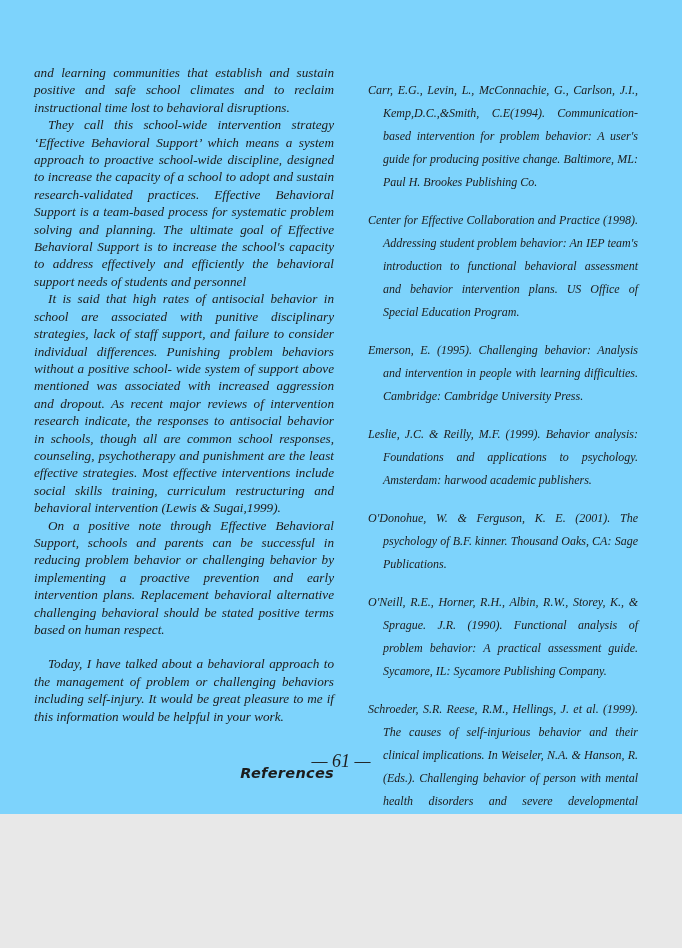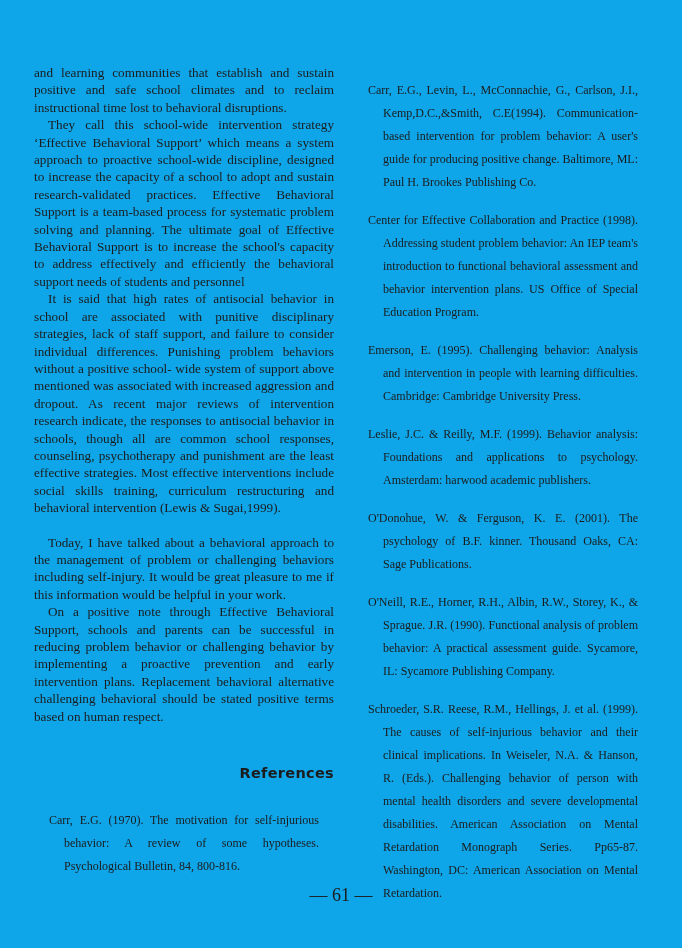--- a/index.html
+++ b/index.html
@@ -1,26 +1,27 @@
 <!DOCTYPE html>
 <html><head>
 <meta charset="utf-8">
 <style>
   html, body { margin: 0; padding: 0; background: #e8e8e8; }
   .page {
     position: relative;
     width: 682px;
-    height: 948px;
+    height: 814px;
     margin: 0 auto;
-    background: #0ea5e9;
+    background: #7dd3fc;
     color: #1c1c1c;
     font-family: "Liberation Serif", "DejaVu Serif", serif;
     box-sizing: border-box;
     padding: 64px 30px 0 34px;
     overflow: hidden;
+    font-style: italic;
   }
   .columns { display: flex; gap: 19px; }
   .col { width: 300px; flex: 0 0 300px; }
   .para {
     font-size: 13.2px;
     line-height: 17.4px;
     text-align: justify;
     margin: 0;
   }
   .para.indent { text-indent: 14px; }
@@ -59,23 +60,23 @@
 
     <div class="col">
       <div>
 
           <p class="para">and learning communities that establish and sustain positive and safe school climates and to reclaim instructional time lost to behavioral disruptions.</p>
 
           <p class="para indent">They call this school-wide intervention strategy ‘Effective Behavioral Support’ which means a system approach to proactive school-wide discipline, designed to increase the capacity of a school to adopt and sustain research-validated practices. Effective Behavioral Support is a team-based process for systematic problem solving and planning. The ultimate goal of Effective Behavioral Support is to increase the school's capacity to address effectively and efficiently the behavioral support needs of students and personnel</p>
 
           <p class="para indent">It is said that high rates of antisocial behavior in school are associated with punitive disciplinary strategies, lack of staff support, and failure to consider individual differences. Punishing problem behaviors without a positive school- wide system of support above mentioned was associated with increased aggression and dropout. As recent major reviews of intervention research indicate, the responses to antisocial behavior in schools, though all are common school responses, counseling, psychotherapy and punishment are the least effective strategies. Most effective interventions include social skills training, curriculum restructuring and behavioral intervention (Lewis &amp; Sugai,1999).</p>
 
+          <p class="para indent">On a positive note through Effective Behavioral Support, schools and parents can be successful in reducing problem behavior or challenging behavior by implementing a proactive prevention and early intervention plans. Replacement behavioral alternative challenging behavioral should be stated positive terms based on human respect.</p>
+
           <p class="para indent space-before">Today, I have talked about a behavioral approach to the management of problem or challenging behaviors including self-injury. It would be great pleasure to me if this information would be helpful in your work.</p>
-
-          <p class="para indent">On a positive note through Effective Behavioral Support, schools and parents can be successful in reducing problem behavior or challenging behavior by implementing a proactive prevention and early intervention plans. Replacement behavioral alternative challenging behavioral should be stated positive terms based on human respect.</p>
         </div>
 
       <h3 class="ref-heading">References</h3>
 
       <div>
 
           <p class="ref">Carr, E.G. (1970). The motivation for self-injurious behavior: A review of some hypotheses. Psychological Bulletin, 84, 800-816.</p>
         </div>
     </div>
 

